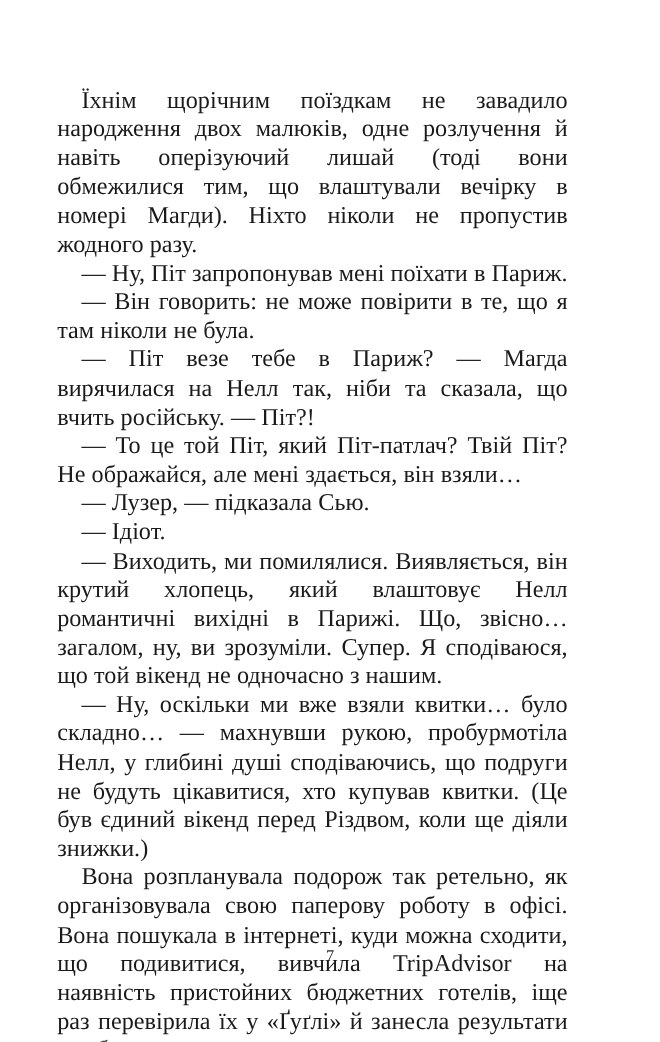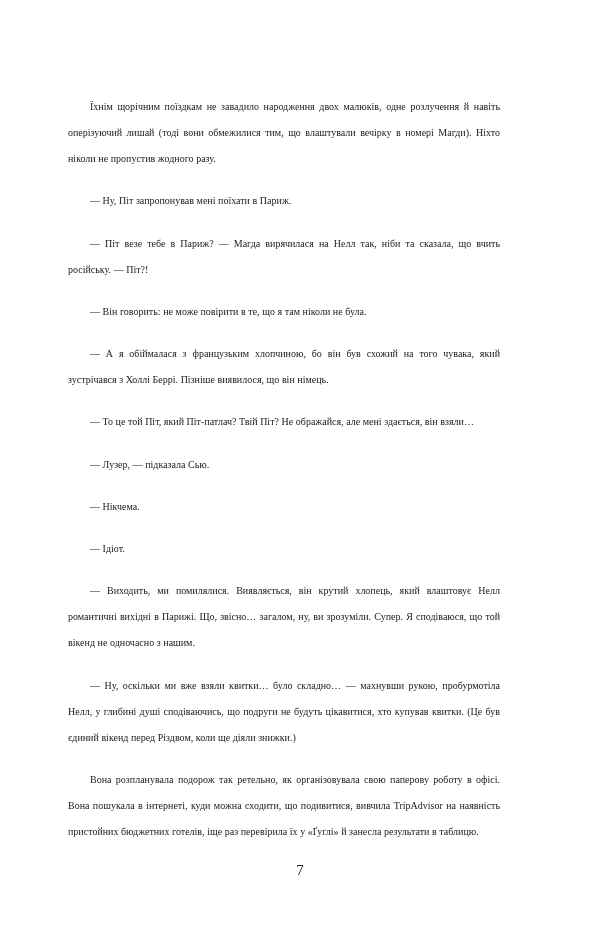--- a/index.html
+++ b/index.html
@@ -23,24 +23,24 @@
     height: 947px;
     background: #ffffff;
   }
   .text-block {
     position: absolute;
     left: 52px;
     top: 78px;
     width: 464px;
   }
   .para {
-    margin: 16px;
+    margin: 0;
     text-align: justify;
     text-justify: inter-word;
-    font-size: 10px;
+    font-size: 22px;
     line-height: 26.15px;
     text-indent: 22px;
     hyphens: manual;
     -webkit-hyphens: manual;
     word-spacing: 0.1px;
     color: #1a1a1a;
   }
   .page-number {
     position: absolute;
     left: 0;
@@ -54,26 +54,24 @@
   }
 </style>
 </head>
 <body>
 
 <div class="page">
 
   <div class="text-block">
     <p class="para">Їхнім щорічним поїздкам не завадило народження двох малюків, одне розлучення й навіть оперізуючий лишай (тоді вони обмежилися тим, що влаштували вечірку в номері Магди). Ніхто ніколи не пропустив жодного разу.</p>
     <p class="para">— Ну, Піт запропонував мені поїхати в Париж.</p>
+    <p class="para">— Він говорить: не може повірити в те, що я там ніколи не була.</p>
     <p class="para">— Піт везе тебе в Париж? — Магда вирячилася на Нелл так, ніби та сказала, що вчить російську. — Піт?!</p>
-    <p class="para">— Він говорить: не може повірити в те, що я там ніколи не була.</p>
-    <p class="para">— А я обіймалася з французьким хлопчиною, бо він був схожий на того чувака, який зустрічався з Холлі Беррі. Пізніше виявилося, що він німець.</p>
     <p class="para">— То це той Піт, який Піт-патлач? Твій Піт? Не ображайся, але мені здається, він взяли…</p>
     <p class="para">— Лузер, — підказала Сью.</p>
-    <p class="para">— Нікчема.</p>
     <p class="para">— Ідіот.</p>
     <p class="para">— Виходить, ми помилялися. Виявляється, він крутий хлопець, який влаштовує Нелл романтичні вихідні в Парижі. Що, звісно… загалом, ну, ви зрозуміли. Супер. Я сподіваюся, що той вікенд не одночасно з нашим.</p>
     <p class="para">— Ну, оскільки ми вже взяли квитки… було складно… — махнувши рукою, пробурмотіла Нелл, у глибині душі сподіваючись, що подруги не будуть цікавитися, хто купував квитки. (Це був єдиний вікенд перед Різдвом, коли ще діяли знижки.)</p>
     <p class="para">Вона розпланувала подорож так ретельно, як організовувала свою паперову роботу в офісі. Вона пошукала в інтернеті, куди можна сходити, що подивитися, вивчила TripAdvisor на наявність пристойних бюджетних готелів, іще раз перевірила їх у «Ґуґлі» й занесла результати в таблицю.</p>
 
   </div>
 
   <div class="page-number">7</div>
 
 </div>

